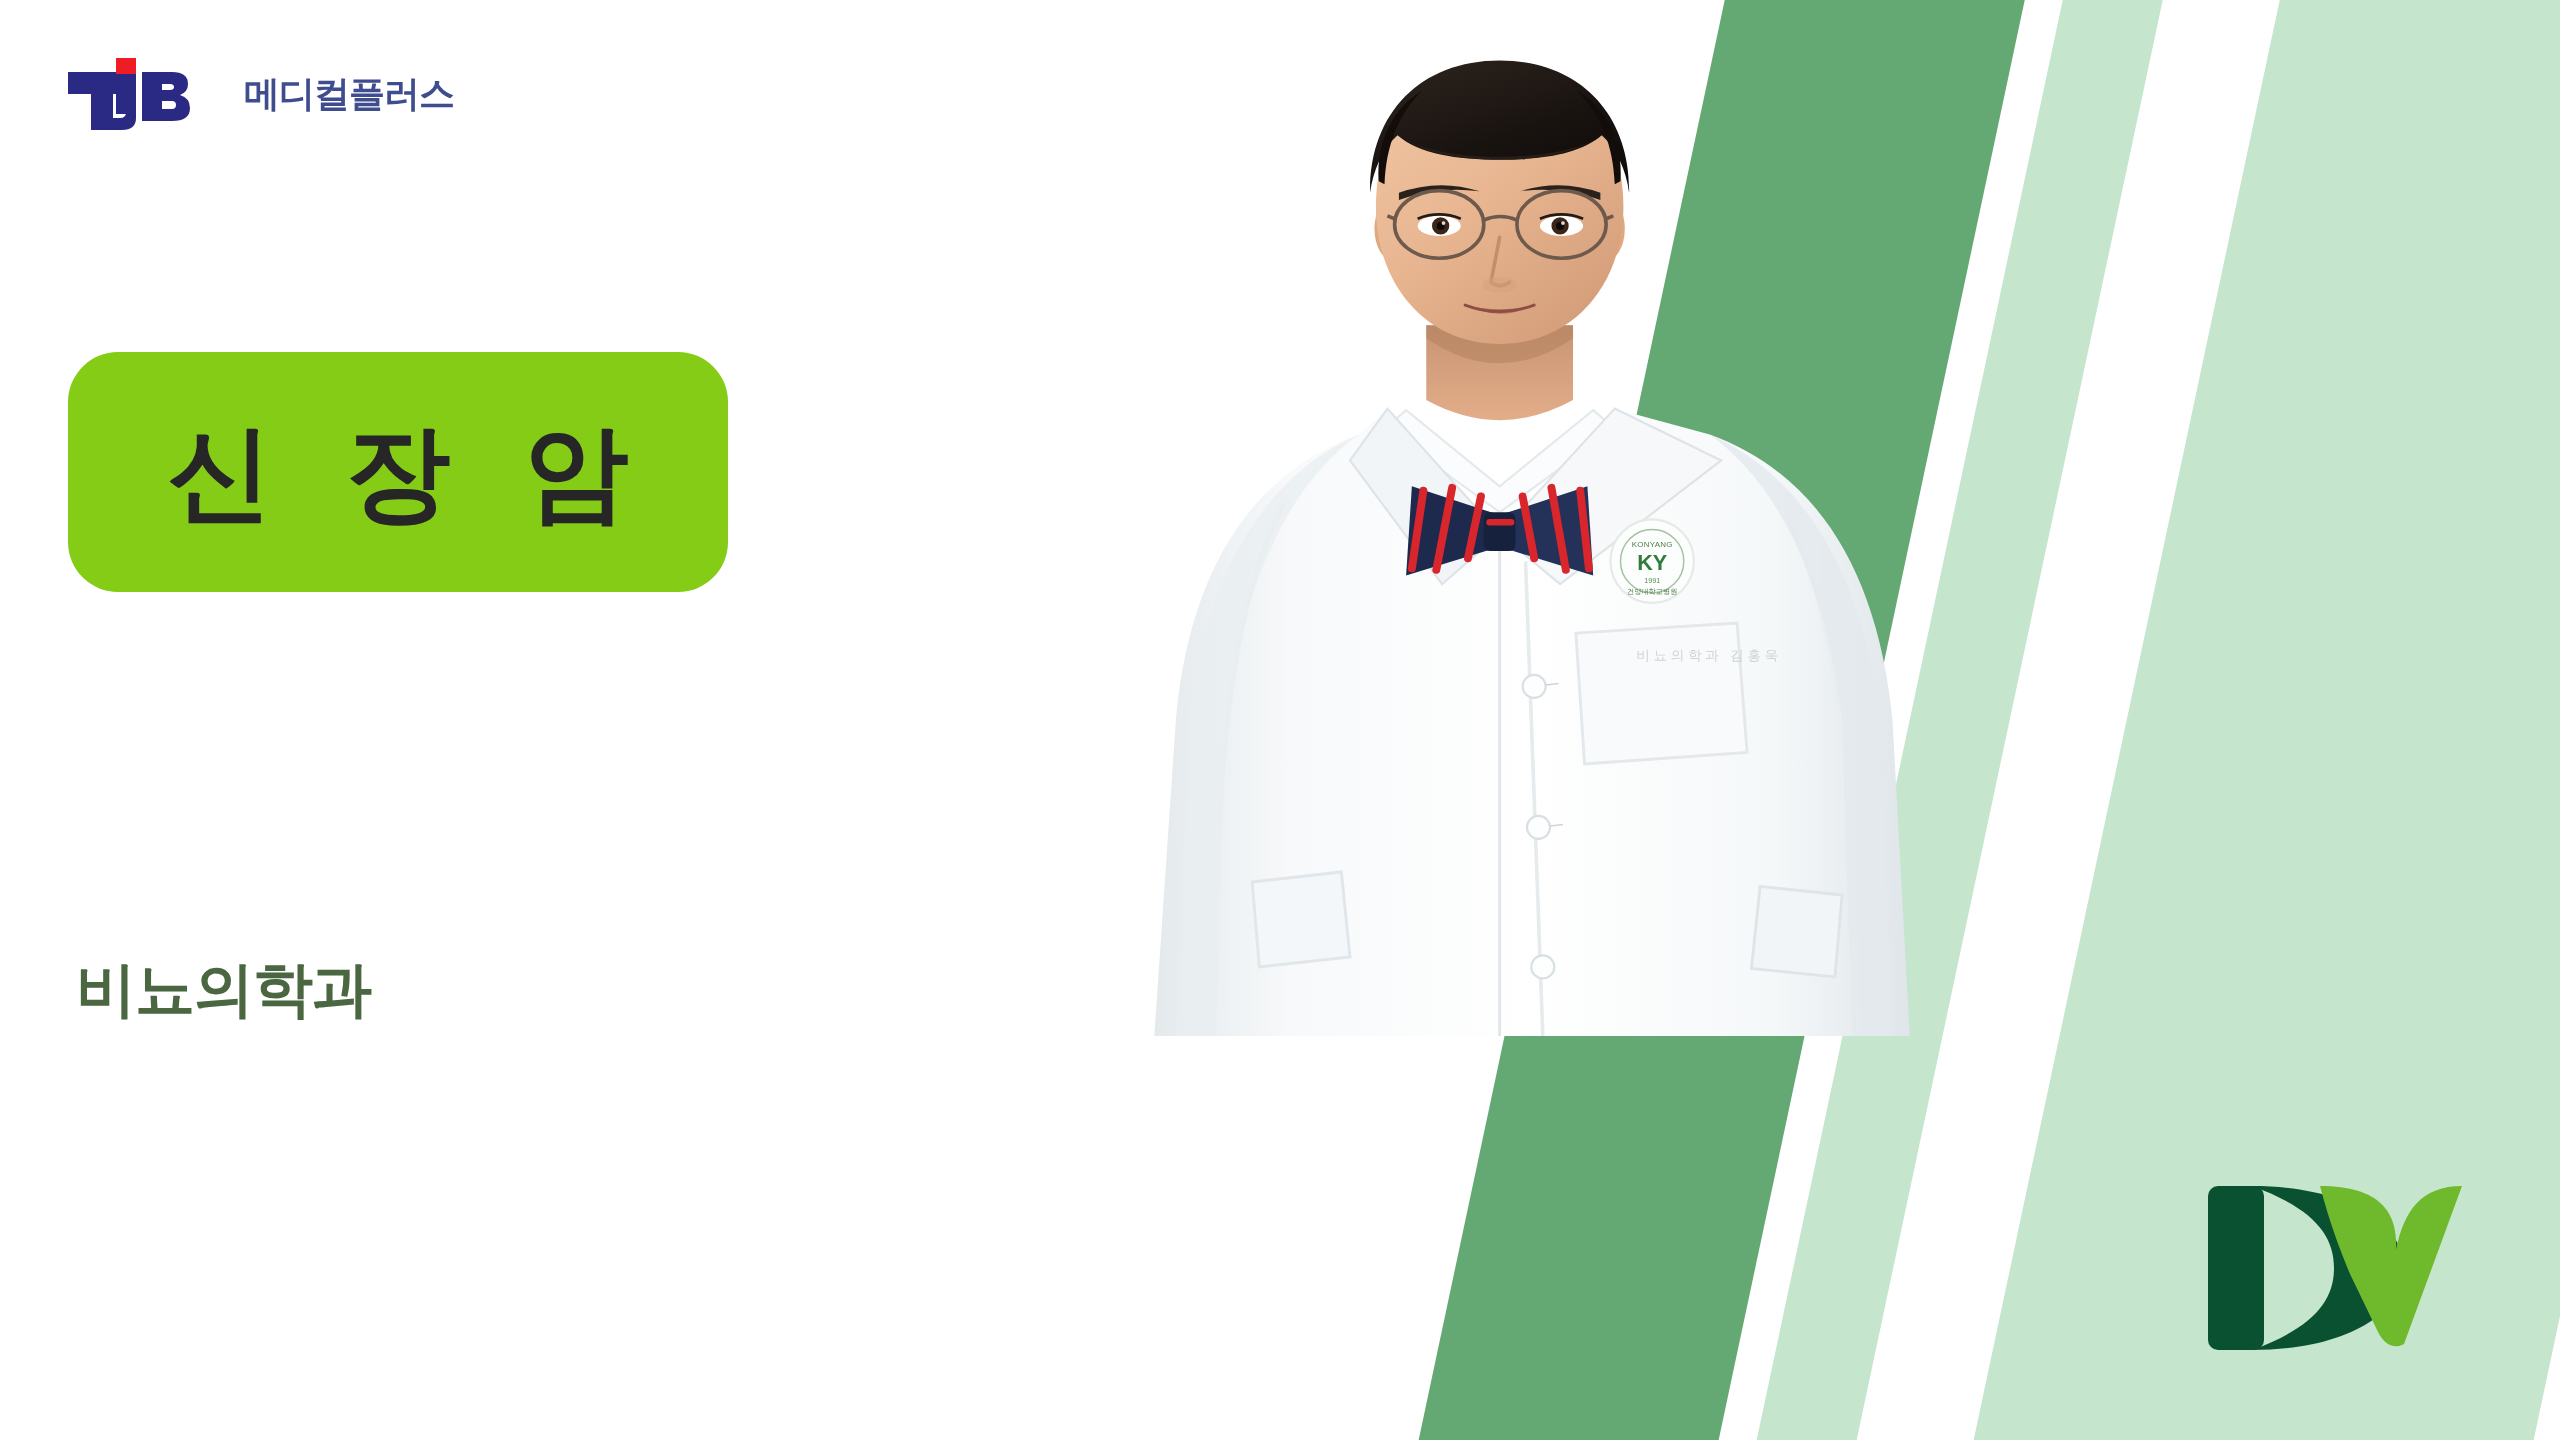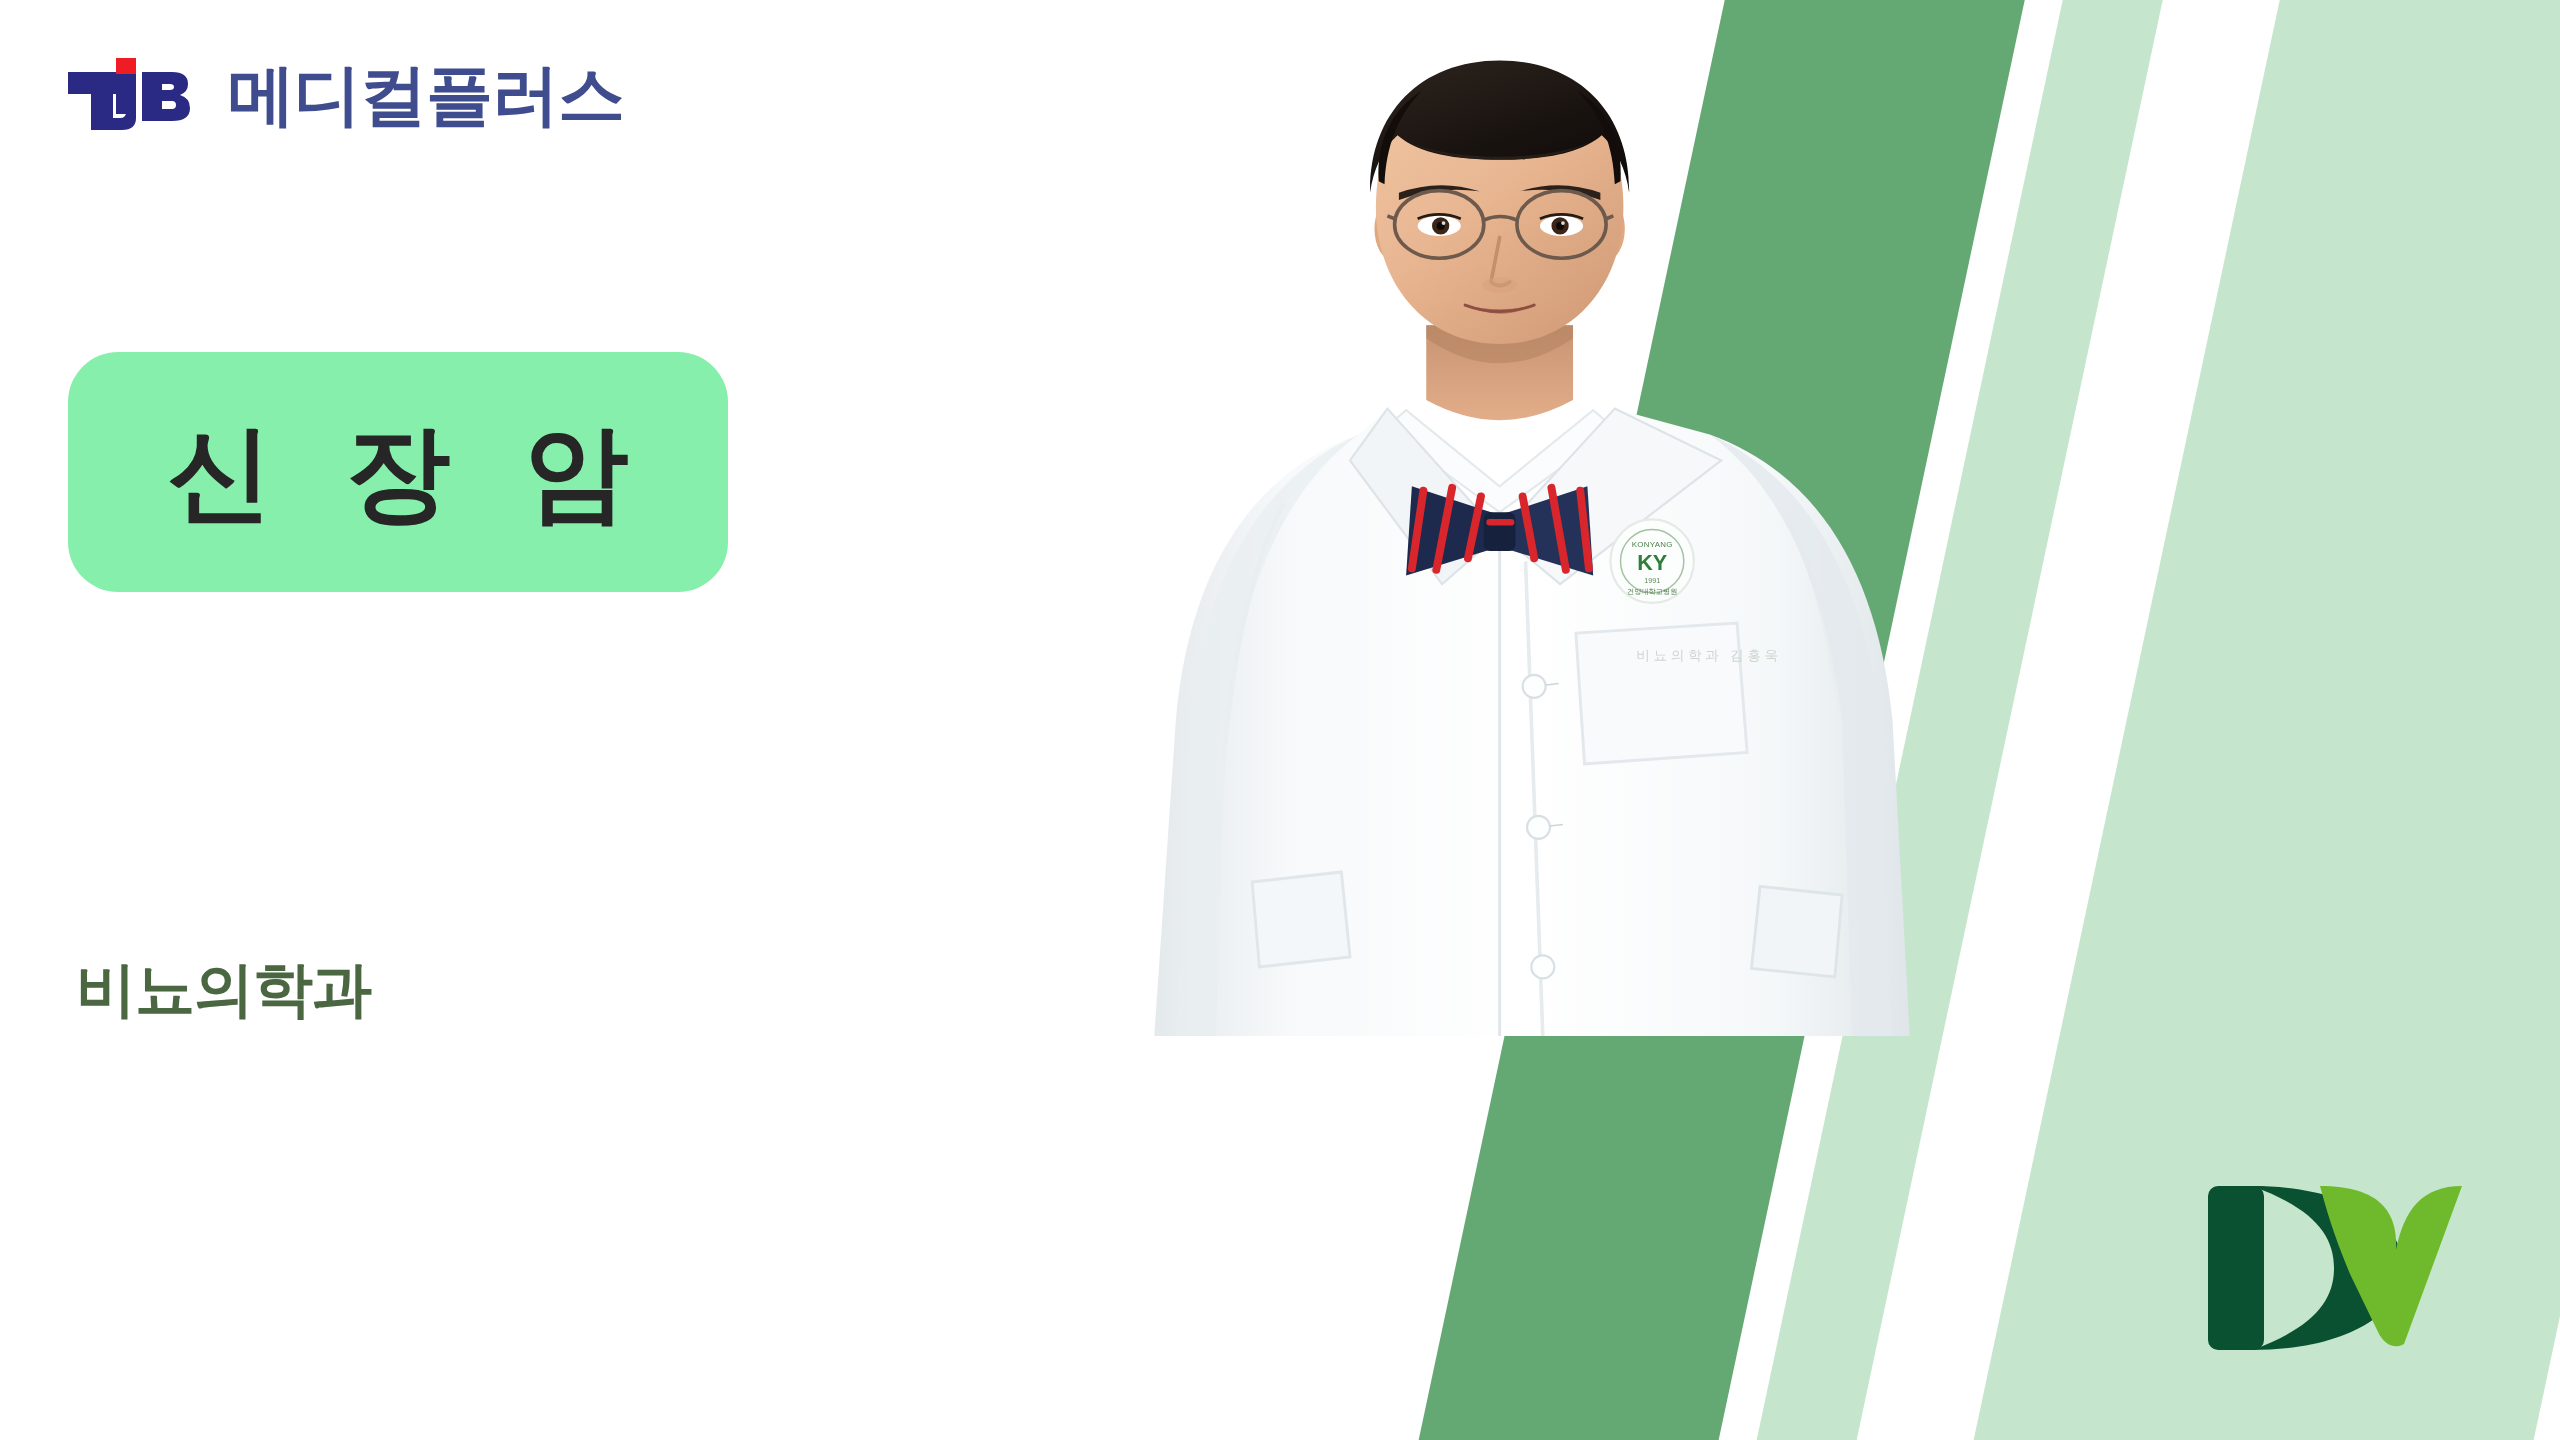--- a/index.html
+++ b/index.html
@@ -42,25 +42,26 @@
     position: absolute;
     left: 68px;
     top: 58px;
     z-index: 6;
     display: flex;
     align-items: center;
     gap: 22px;
   }
   .tjb-mark { display: block; }
   .tjb-word {
-    font-size: 67px;
+    font-size: 36px;
     font-weight: bold;
     letter-spacing: -1px;
     line-height: 1;
     white-space: nowrap;
+    margin-left: 16px;
   }
 
   
   .title-pill {
     position: absolute;
     left: 68px;
     top: 352px;
     width: 660px;
     height: 240px;
     border-radius: 50px;
@@ -298,21 +299,21 @@
         <path d="M48 50 L68 50 L68 60 Q68 72 54 72 L40 72 L40 60 L52 60 Q58 60 58 54 L58 50 Z" fill="#2a2a84"></path>
 
         <path d="M74 14 L104 14 Q120 14 120 26 Q120 34 112 37 Q122 40 122 50 Q122 63 104 63 L74 63 Z
                  M94 26 L94 32 L102 32 Q106 32 106 29 Q106 26 102 26 Z
                  M94 43 L94 51 L104 51 Q108 51 108 47 Q108 43 104 43 Z" fill="#2a2a84" fill-rule="evenodd"></path>
       </svg>
     </span>
     <span class="tjb-word" style="color: rgb(63, 77, 143);">메디컬플러스</span>
   </div>
 
-  <div class="title-pill" style="background: #86efac; border-radius: 50px;">
+  <div class="title-pill" style="background: #84cc16; border-radius: 50px;">
     <span class="title-text" style="color: rgb(38, 38, 38);">신 장 암</span>
   </div>
 
   <div class="credit">
     <div class="credit-dept" style="color: rgb(74, 103, 65);">비뇨의학과</div>
   </div>
 
   <div class="ky-logo">
     <svg width="260" height="180" viewBox="0 0 260 180" role="img">
 

